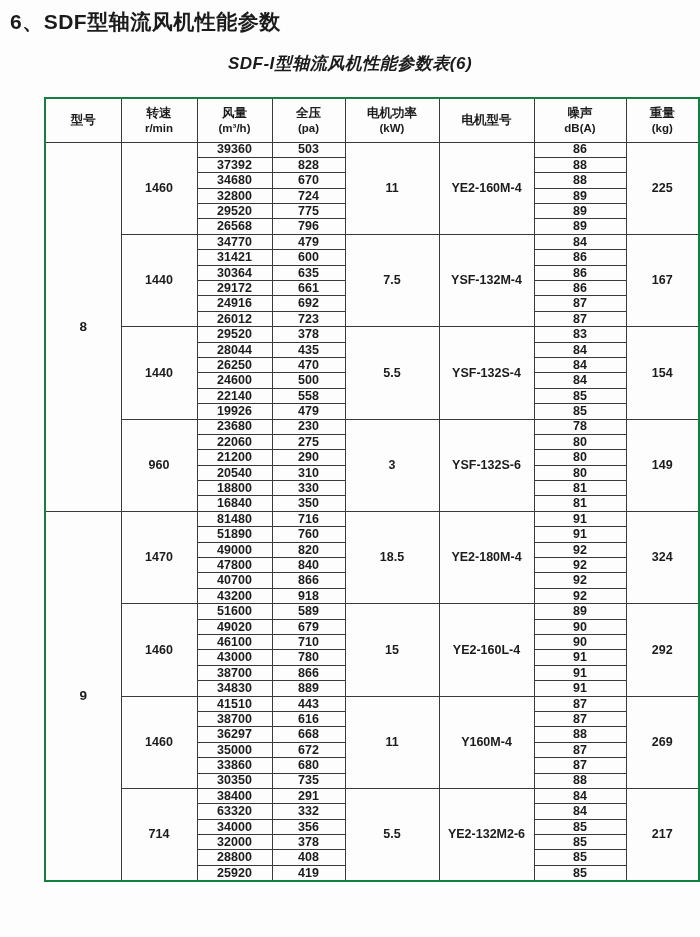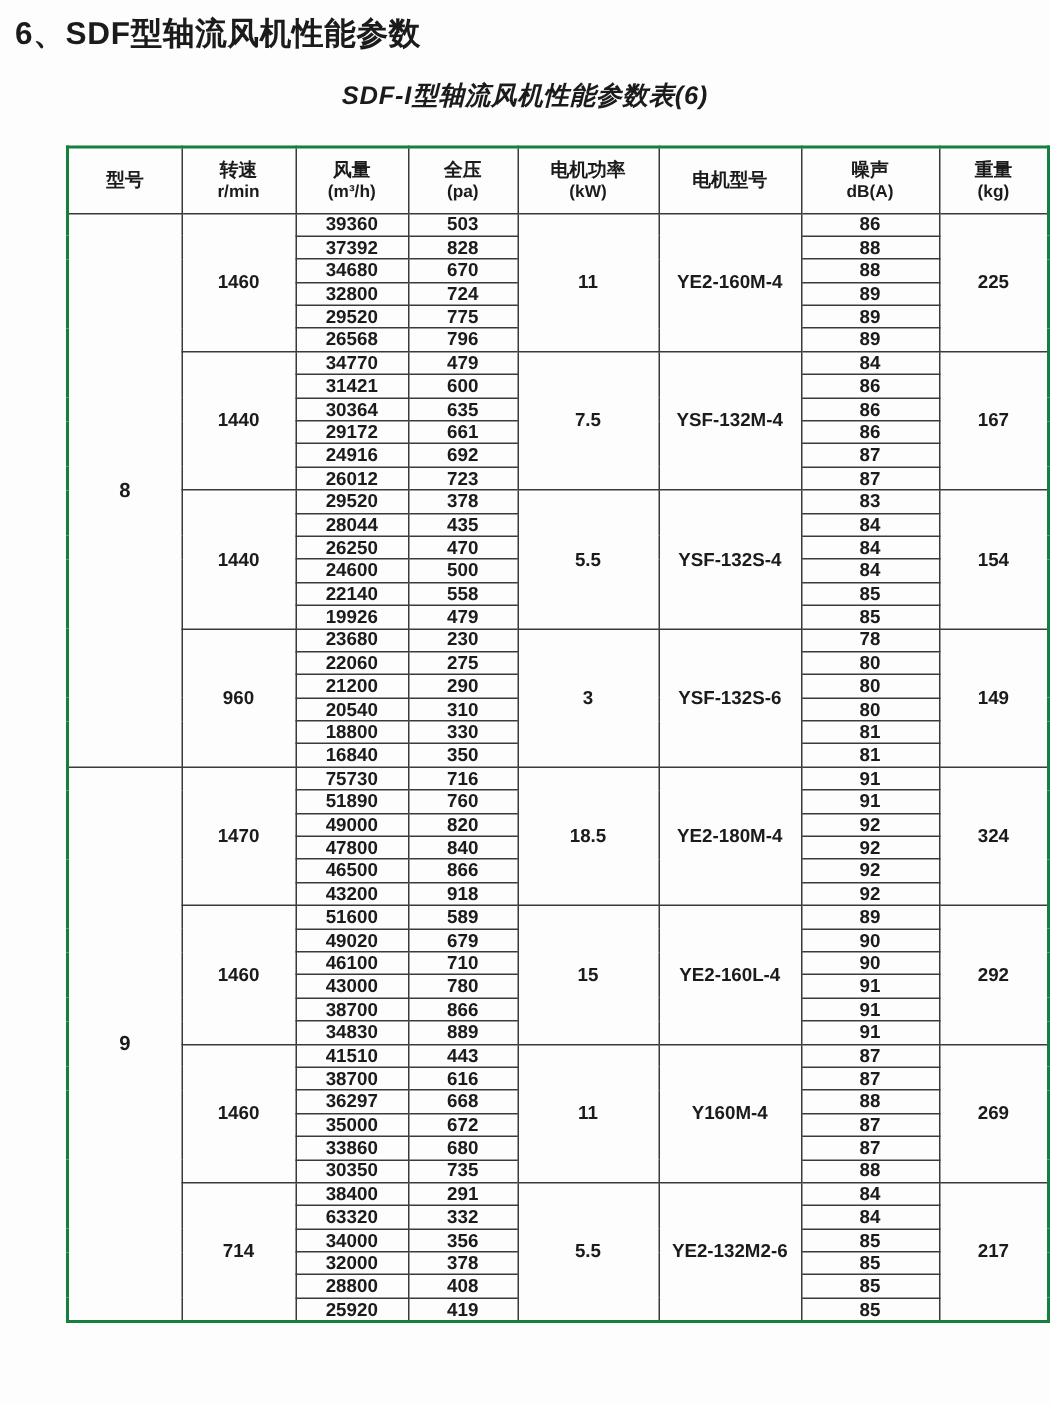--- a/index.html
+++ b/index.html
@@ -253,21 +253,21 @@
             <td>81</td>
           </tr>
           <tr>
             <td>16840</td>
             <td>350</td>
             <td>81</td>
           </tr>
           <tr>
             <td rowspan="24" class="model-cell">9</td>
             <td rowspan="6">1470</td>
-            <td>75730</td>
+            <td>81480</td>
             <td>716</td>
             <td rowspan="6">18.5</td>
             <td rowspan="6">YE2-180M-4</td>
             <td>91</td>
             <td rowspan="6">324</td>
           </tr>
           <tr>
             <td>51890</td>
             <td>760</td>
             <td>91</td>
@@ -276,21 +276,21 @@
             <td>49000</td>
             <td>820</td>
             <td>92</td>
           </tr>
           <tr>
             <td>47800</td>
             <td>840</td>
             <td>92</td>
           </tr>
           <tr>
-            <td>46500</td>
+            <td>40700</td>
             <td>866</td>
             <td>92</td>
           </tr>
           <tr>
             <td>43200</td>
             <td>918</td>
             <td>92</td>
           </tr>
           <tr>
             <td rowspan="6">1460</td>

